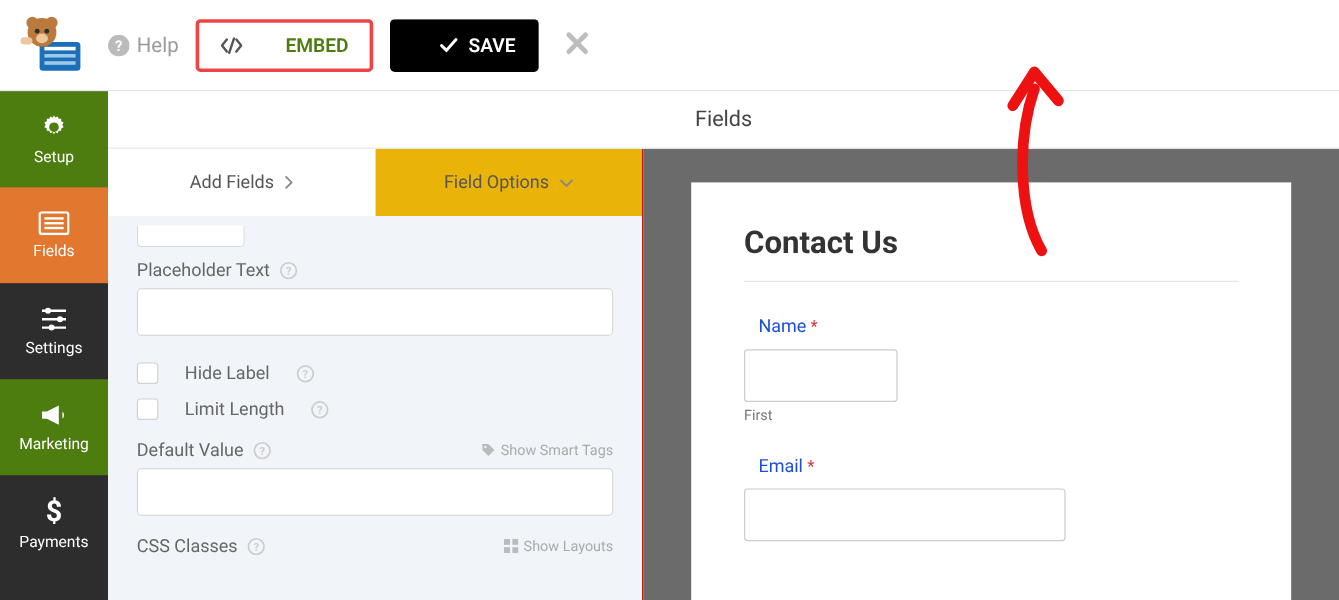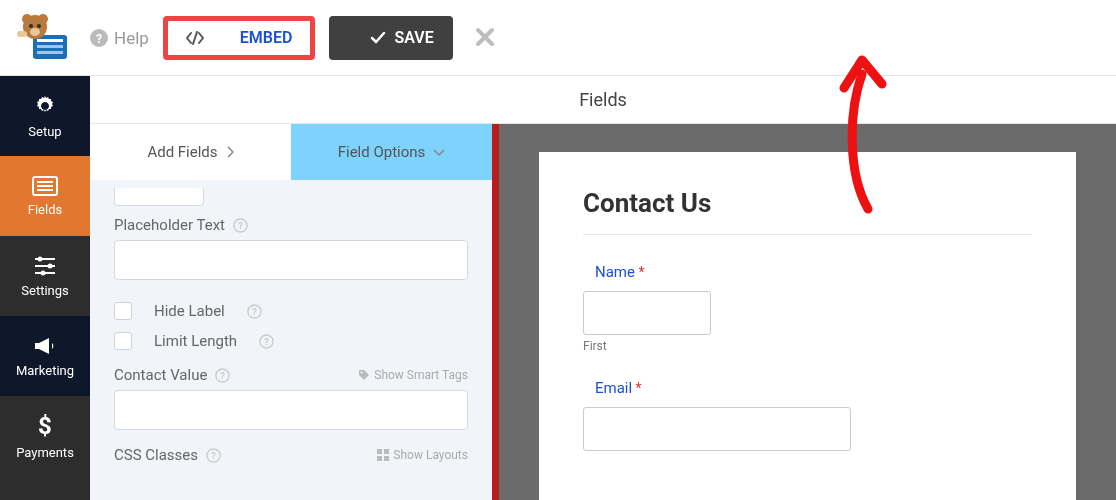--- a/index.html
+++ b/index.html
@@ -6,43 +6,43 @@
 body { font-family: -apple-system, BlinkMacSystemFont, "Segoe UI", Roboto, sans-serif; font-size: 14px; color: #444; width: 1116px; height: 500px; overflow: hidden; background: #fff; }
 
 
 .header { height: 76px; display: flex; align-items: center; border-bottom: 1px solid #e6e6e6; position: relative; }
 .logo { width: 90px; display: flex; justify-content: center; }
 .title-wrap { flex: 1; text-align: center; font-size: 20px; color: #444; }
 .title-wrap .bold { font-weight: 700; }
 .header-actions { display: flex; align-items: center; gap: 14px; padding-right: 24px; }
 .help-link { color: #999; font-size: 17px; display: flex; align-items: center; gap: 6px; cursor: pointer; }
 .btn { height: 44px; padding: 0 18px; font-size: 16px; font-weight: 600; border-radius: 4px; display: inline-flex; align-items: center; gap: 8px; cursor: pointer; border: 1px solid transparent; }
-.btn-embed { background: #fff; color: #1d4ed8; border: 5px solid #ef4444; gap: 36px; }
-.btn-save { background: #404040; color: #fff; padding-left: 40px; }
+.btn-embed { background: #fff; color: #4d7c0f; border: 3px solid #ef4444; gap: 36px; }
+.btn-save { background: #000000; color: #fff; padding-left: 40px; }
 .close-btn { color: #bdbdbd; font-size: 26px; font-weight: 700; cursor: pointer; padding: 0 8px; }
 
 
 .body { display: flex; height: calc(500px - 76px); }
 .sidebar { width: 90px; background: #2d2d2d; display: flex; flex-direction: column; }
 .sidebar-item { height: 80px; display: flex; flex-direction: column; align-items: center; justify-content: center; gap: 6px; color: #fff; font-size: 13px; cursor: pointer; }
 .sidebar-item.active { background: #e27730; }
-.sidebar-item.dark { background: #0f172a; }
+.sidebar-item.dark { background: #4d7c0f; }
 .sidebar-item svg { fill: #fff; }
 
 .main { flex: 1; display: flex; flex-direction: column; }
 .panel-title { height: 48px; display: flex; align-items: center; justify-content: center; font-size: 18px; color: #444; border-bottom: 1px solid #e6e6e6; background:#fff; }
 
 .columns { flex: 1; display: flex; overflow: hidden; }
 
 
-.left-panel { width: 409px; background: #f1f5f9; display: flex; flex-direction: column; border-right: 7px solid #b91c1c; }
+.left-panel { width: 446px; background: #f1f5f9; display: flex; flex-direction: column; border-right: 1px solid #b91c1c; }
 .tabs { display: flex; height: 56px; }
 .tab { flex: 1; display: flex; align-items: center; justify-content: center; gap: 8px; font-size: 15px; color: #555; cursor: pointer; }
 .tab.inactive { background: #fff; }
-.tab.active { background: #7dd3fc; text-align: center; }
+.tab.active { background: #eab308; text-align: center; }
 .panel-body { padding: 8px 24px 0 24px; overflow: hidden; }
 .frag { height: 18px; border: 1px solid #d6d9de; background:#fff; border-top:0; border-radius: 0 0 4px 4px; width:90px; margin-bottom:10px;}
 .form-group { margin-bottom: 16px; }
 .form-label { display: flex; align-items: center; gap: 8px; color: #666; padding-bottom: 6px; font-size: 15px;}
 .form-label .spacer { flex:1; }
 .link-text { color: #aaa; font-size: 12px; display:flex; align-items:center; gap:4px; cursor:pointer;}
 .text-input { width: 100%; height: 40px; border: 1px solid #d6d9de; border-radius: 4px; background:#fff; padding: 0 10px; font-size:14px;}
 .check-row { display: flex; align-items: center; gap: 22px; padding: 6px 0; color:#666; font-size:15px;}
 .checkbox { width: 18px; height: 18px; border: 1px solid #cfd2d8; border-radius: 3px; background:#fff; cursor:pointer;}
 .help-icon { color: #bbb; }
@@ -200,21 +200,21 @@
             <div class="checkbox"></div>
             <span>Limit Length</span>
             <svg width="15" height="15" viewBox="0 0 16 16" class="help-icon">
                 <circle cx="8" cy="8" r="7" fill="none" stroke="#ccc" stroke-width="1.5"></circle>
                 <text x="8" y="12" text-anchor="middle" fill="#ccc" font-size="10" font-weight="700">?</text>
               </svg>
           </div>
 
           <div class="form-group" style="margin-top:10px">
             <div class="form-label">
-              <span>Contact Value</span>
+              <span>Default Value</span>
               <svg width="15" height="15" viewBox="0 0 16 16" class="help-icon">
                   <circle cx="8" cy="8" r="7" fill="none" stroke="#ccc" stroke-width="1.5"></circle>
                   <text x="8" y="12" text-anchor="middle" fill="#ccc" font-size="10" font-weight="700">?</text>
                 </svg>
               <span class="spacer"></span>
               <span class="link-text">
                 <svg width="12" height="12" viewBox="0 0 12 12">
                     <path d="M1 1 h5 l5 5 l-5 5 l-5 -5 z" fill="#bbb"></path>
                     <circle cx="3.5" cy="3.5" r="1" fill="#f1f5f9"></circle>
                   </svg>

